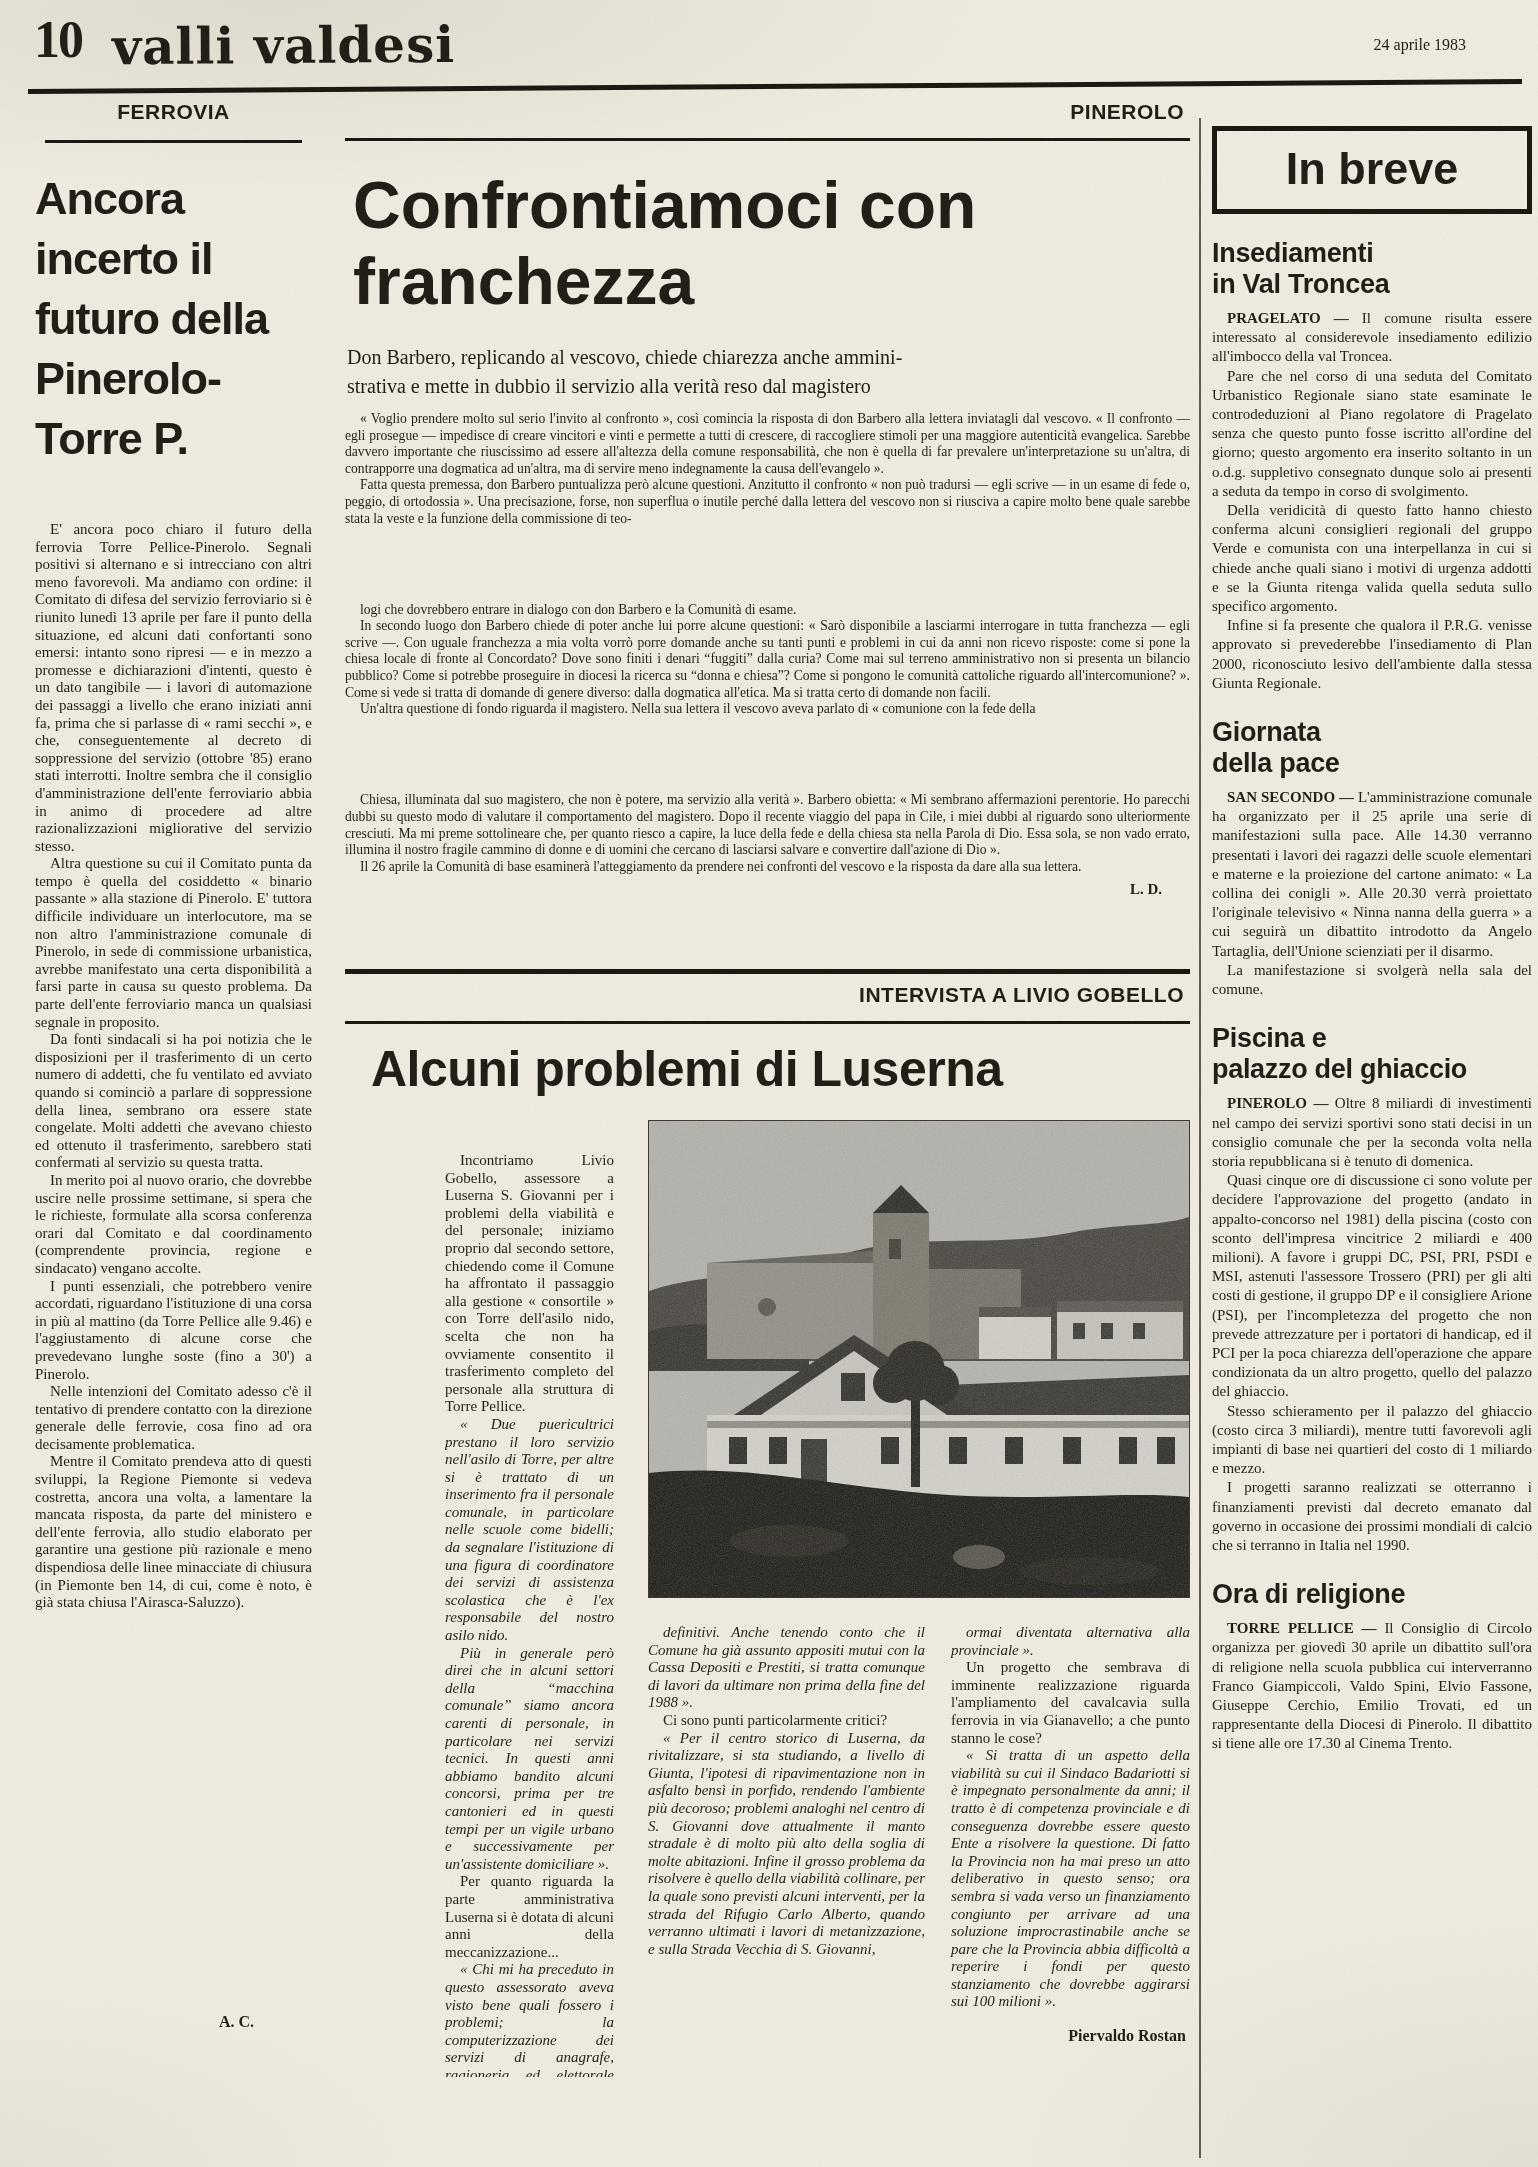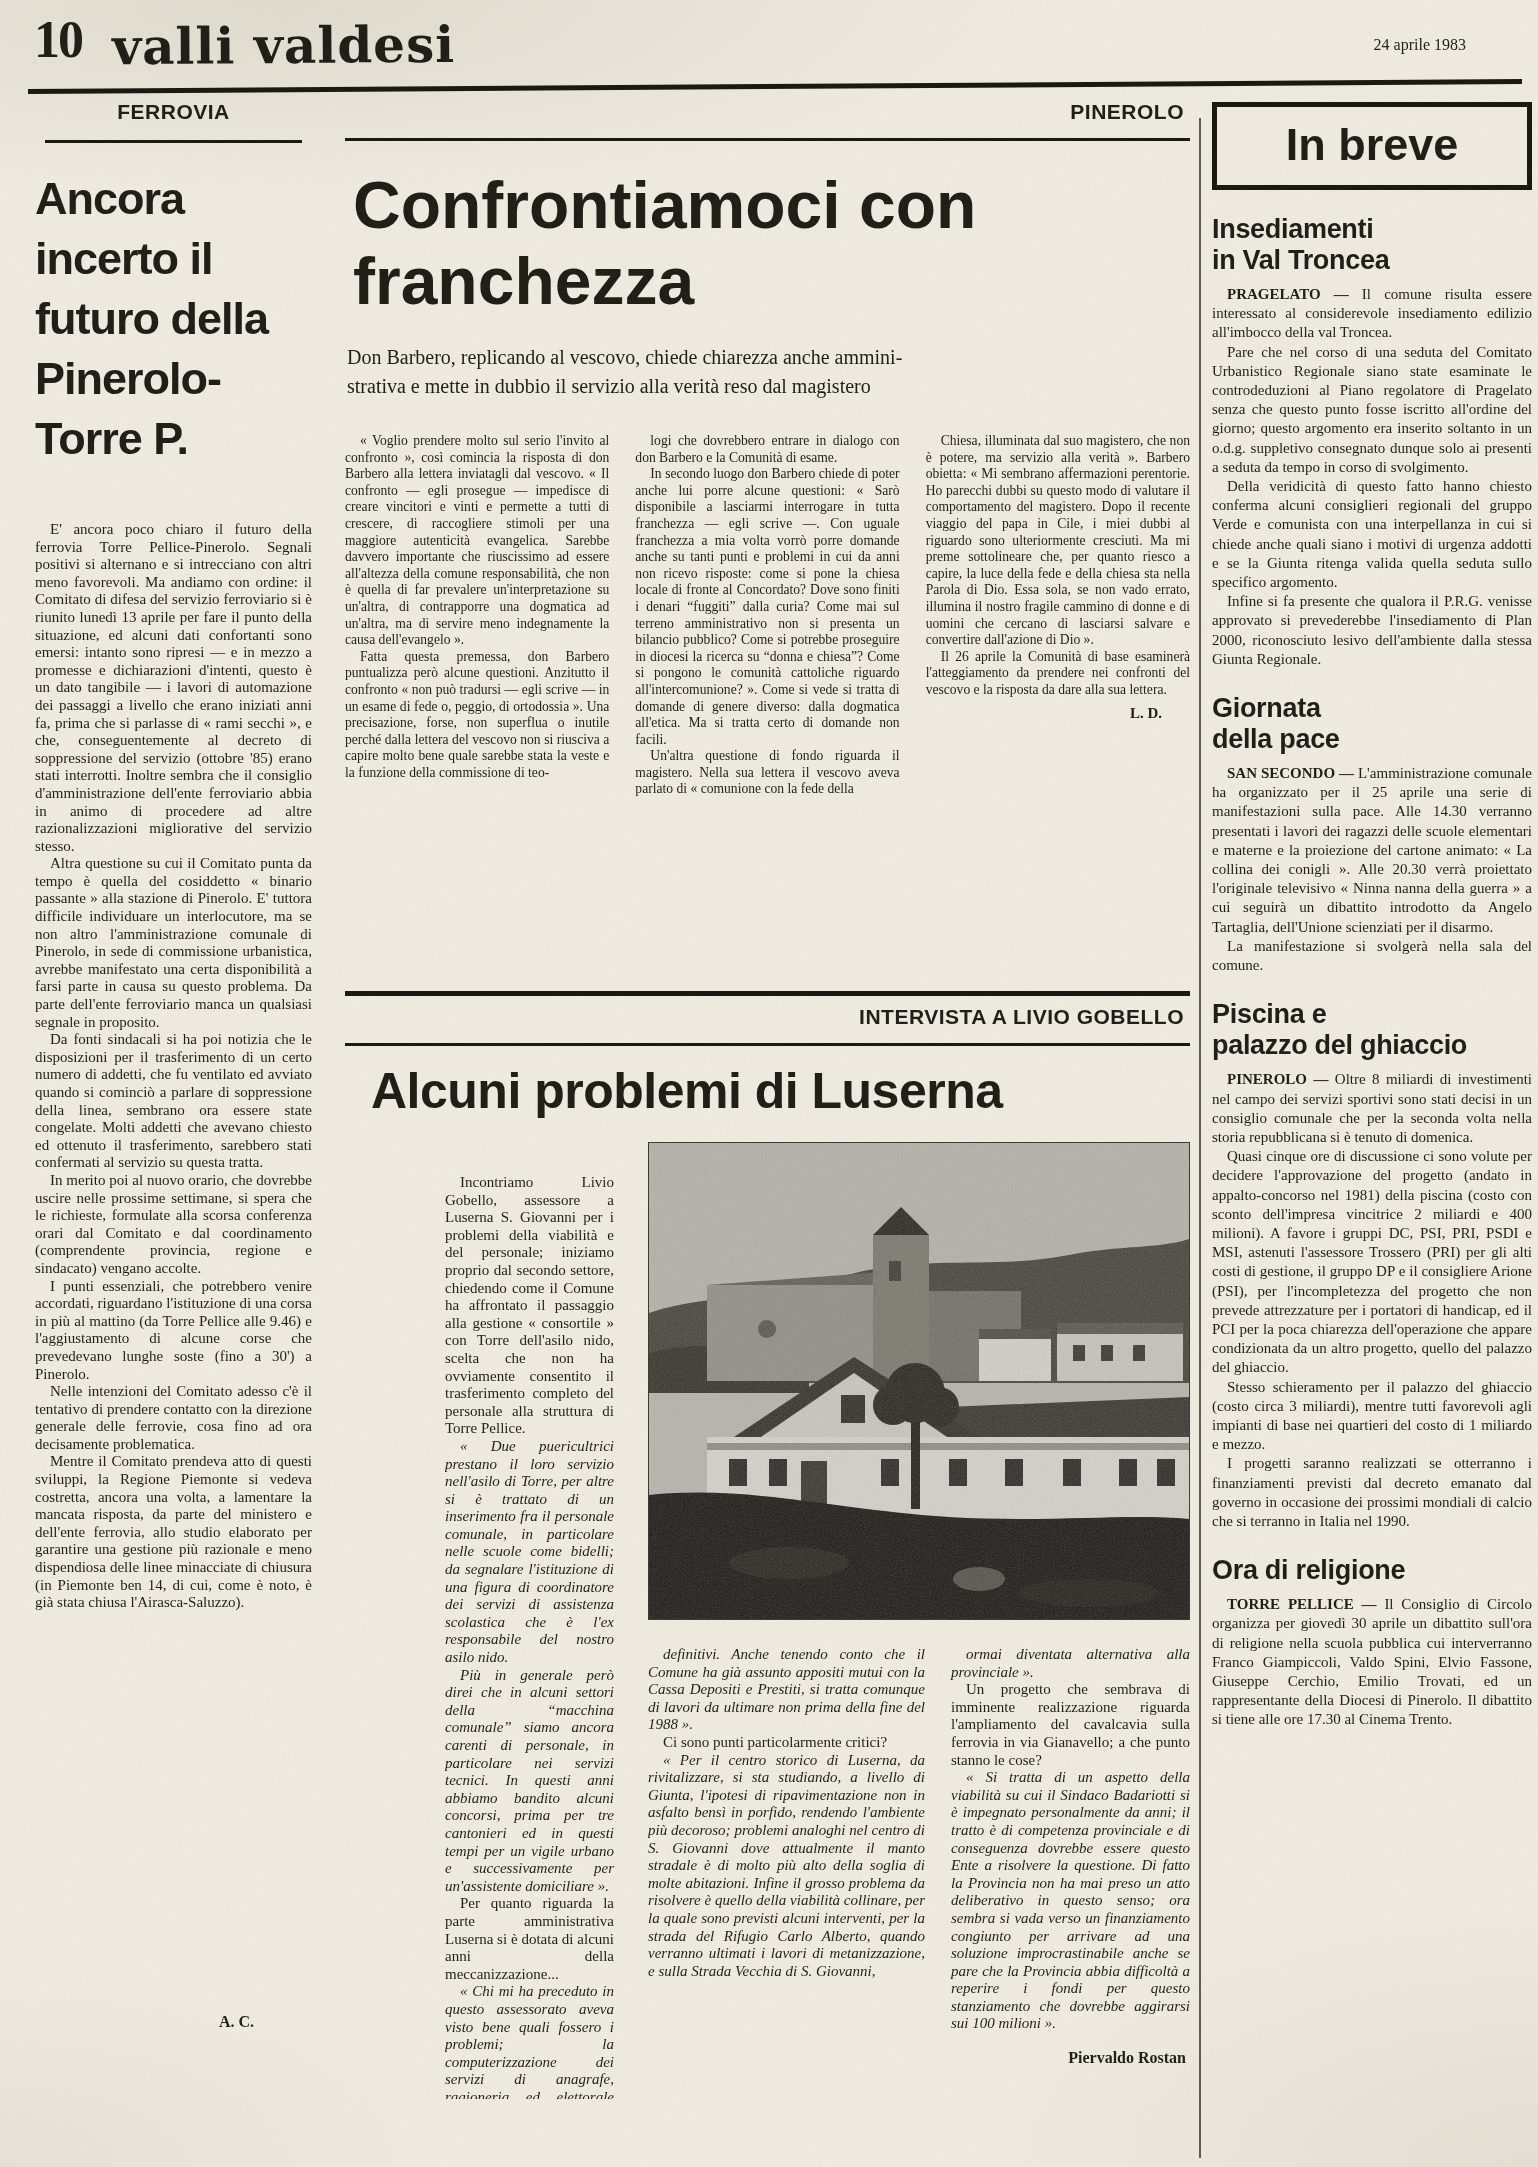--- a/index.html
+++ b/index.html
@@ -40,40 +40,40 @@
   .ferrovia-head{margin:26px 0 0 0;font-family:"Liberation Sans",sans-serif;font-weight:bold;font-size:45px;line-height:60px;letter-spacing:-1px;}
   .ferrovia-body{margin-top:52px;font-size:15px;line-height:17.6px;height:1488px;overflow:hidden;}
   .sig-ac{margin-top:4px;padding-right:58px;font-size:16px;}
 
   
   .pinerolo{position:absolute;left:345px;top:100px;width:845px;}
   .pinerolo .kicker{text-align:right;padding-right:6px;}
   .pinerolo .rule3{margin-top:14px;}
   .pinerolo-head{margin:26px 0 0 8px;font-family:"Liberation Sans",sans-serif;font-weight:bold;font-size:66px;line-height:76px;letter-spacing:0;}
   .pinerolo-sub{margin:24px 0 0 2px;font-family:Liberation Serif, serif;font-size:20px;line-height:29px;white-space:nowrap;overflow:hidden;}
-  .pinerolo-cols{margin-top:32px;display:flex;gap:26px;height:546px;overflow:hidden;}
+  .pinerolo-cols{margin-top:10px;display:flex;gap:26px;height:546px;overflow:hidden;flex-direction:column;}
   .pinerolo-cols .col{flex:1;font-size:13.6px;line-height:16.6px;text-align:justify;}
   .sig-ld{margin-top:6px;padding-right:28px;font-size:15px;}
 
   
   .intervista-rule5{margin-top:12px;}
   .intervista-kicker{margin-top:9px;text-align:right;padding-right:8px;}
   .intervista-rule3{margin-top:9px;margin-left:0;}
   .luserna-head{margin:16px 0 0 26px;font-family:"Liberation Sans",sans-serif;font-weight:bold;font-size:50px;letter-spacing:-.5px;}
   .luserna-body{margin-top:22px;display:flex;}
   .lus-col1{width:277px;margin-left:100px;padding-top:32px;font-size:15px;line-height:17.6px;height:925px;overflow:hidden;text-align:justify;}
   .lus-right{margin-left:34px;flex:1;}
   .photo-frame{width:540px;height:476px;border:1px solid #3a362c;background:#b5b3ab;overflow:hidden;}
   .lus-cols{display:flex;gap:26px;margin-top:26px;height:482px;overflow:hidden;}
   .lus-col2{width:277px;font-size:15px;line-height:17.6px;text-align:justify;}
   .lus-col3{flex:1;font-size:15px;line-height:17.6px;text-align:justify;}
   .sig-rostan{margin-top:16px;padding-right:4px;font-size:16px;}
 
   
-  .breve{position:absolute;left:1212px;top:84px;width:320px;}
+  .breve{position:absolute;left:1212px;top:108px;width:320px;}
   .breve-box{margin-top:18px;border:5px solid #16130d;padding:12px 0 14px 0;text-align:center;
     font-family:"Liberation Sans",sans-serif;font-weight:bold;font-size:45px;letter-spacing:0;}
   .breve-section h3{margin:24px 0 9px 0;font-family:"Liberation Sans",sans-serif;font-weight:bold;font-size:27px;line-height:31px;letter-spacing:-.3px;}
   .breve-section .body-text{font-size:15px;line-height:19.2px;}
 </style>
 </head>
 <body>
 
 <div class="page">
 

